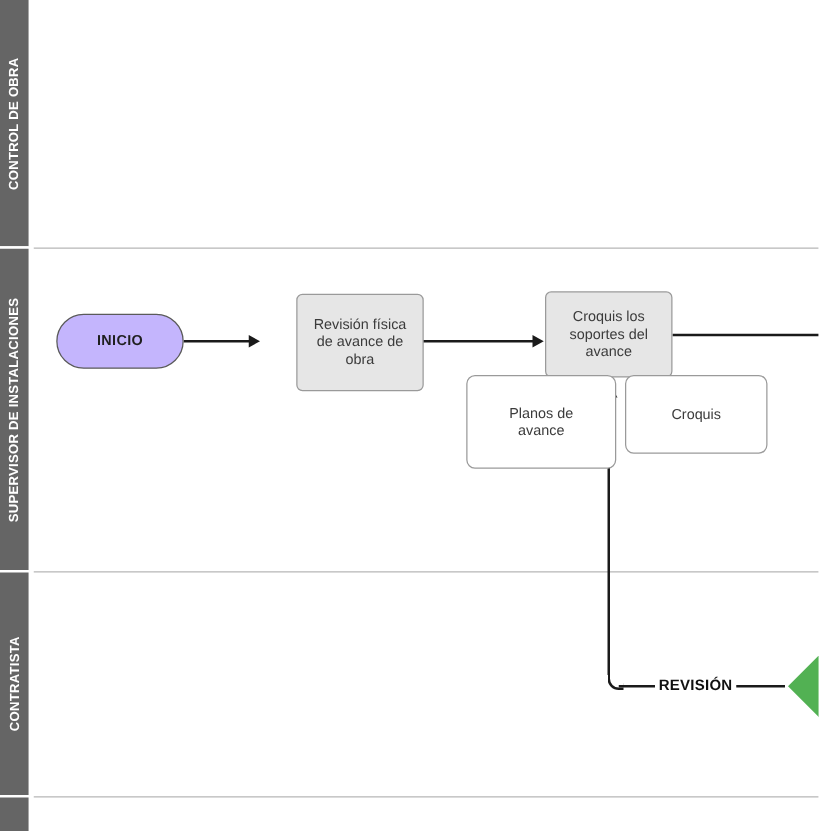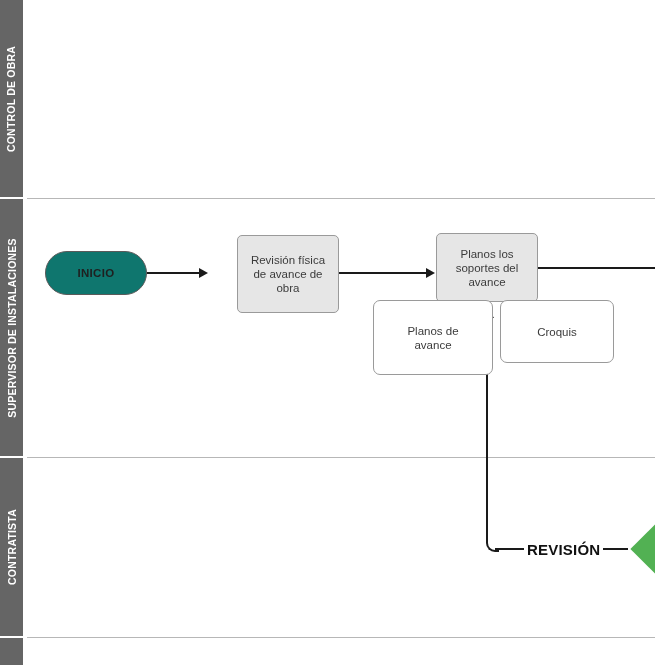--- a/index.html
+++ b/index.html
@@ -78,21 +78,21 @@
     align-items: center;
     justify-content: center;
     text-align: center;
     color: #3b3b3b;
     font-size: 11.5px;
     line-height: 14px;
     white-space: pre-line;
   }
 
   .terminator {
-    background: #0f766e;
+    background: #c4b5fd;
     border: 1.3px solid #5a5a5a;
     border-radius: 999px;
     font-weight: bold;
     font-size: 11.5px;
     color: #1f1f1f;
     letter-spacing: 0.3px;
   }
 
   .process {
     background: #e6e6e6;
@@ -136,21 +136,21 @@
   .corner-round {
     position: absolute;
     border-left: 2px solid #1a1a1a;
     border-bottom: 2px solid #1a1a1a;
     border-bottom-left-radius: 9px;
     background: transparent;
   }
 
   .edge-label {
     position: absolute;
-    font-size: 15px;
+    font-size: 12px;
     font-weight: bold;
     color: #111111;
     background: #ffffff;
     padding: 0 3px;
     letter-spacing: 0.2px;
     white-space: nowrap;
   }
 
   
   .decision {
@@ -208,21 +208,21 @@
   <div class="corner-round" style="left:486px; top:539px; width:11px; height:11px;"></div>
   <div class="conn-v" style="left:486px; top:318px; height:222px;"></div>
   <div class="arrow-up" style="left:482px; top:308px;"></div>
 
   <div class="shape terminator" style="left:45px; top:251px; width:102px; height:44px;">INICIO</div>
 
   <div class="shape process" style="left:209px; top:235px; width:102px; height:78px;margin-left:28px;">Revisión física
 de avance de
 obra</div>
 
-  <div class="shape process" style="left:436px; top:233px; width:102px; height:69px;">Planos los
+  <div class="shape process" style="left:436px; top:233px; width:102px; height:69px;">Croquis los
 soportes del
 avance</div>
 
   <div class="shape doc-card" style="left:373px; top:300px; width:120px; height:75px;">Planos de
 avance</div>
 
   <div class="shape doc-card" style="left:500px; top:300px; width:114px; height:63px;">Croquis</div>
 
 
   <div class="edge-label" style="left:524px; top:541px;">REVISIÓN</div>

